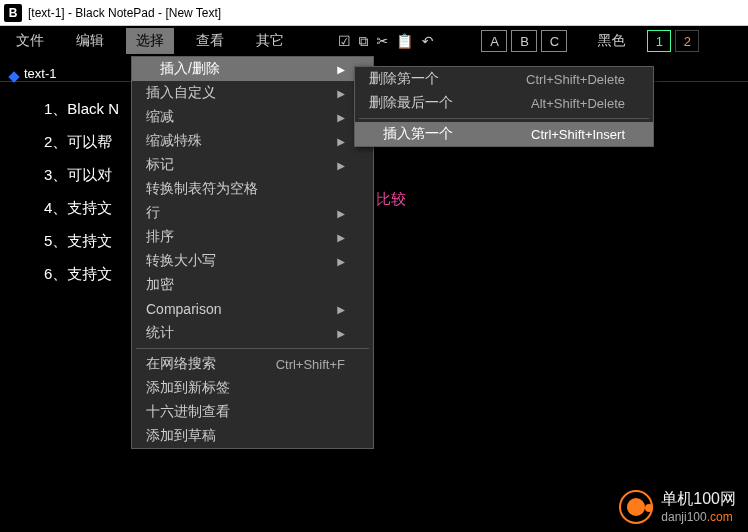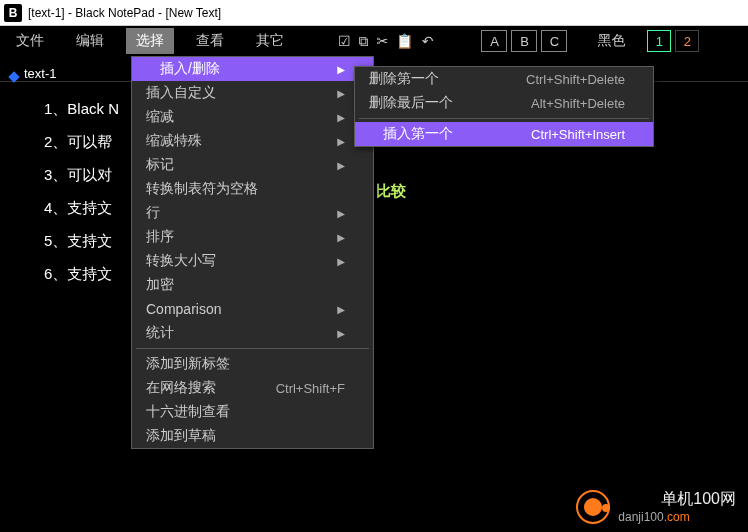--- a/index.html
+++ b/index.html
@@ -5,21 +5,21 @@
   * { box-sizing: border-box; margin: 0; padding: 0; font-family: "Microsoft YaHei", "SimSun", sans-serif; }
   body { width: 748px; height: 532px; background: #000; overflow: hidden; position: relative; }
 
   
   .titlebar { height: 26px; background: #fff; display: flex; align-items: center; padding: 0 4px; color: #000; font-size: 12px; border-bottom: 1px solid #ccc; }
   .app-icon { width: 18px; height: 18px; background: #000; color: #fff; font-weight: bold; display: inline-flex; align-items: center; justify-content: center; font-size: 12px; border-radius: 2px; margin-right: 6px; }
 
   
   .menubar { height: 30px; background: #000; display: flex; align-items: center; padding: 0 6px; color: #ccc; font-size: 14px; gap: 12px; }
   .menubar .menu-item { padding: 4px 10px; cursor: pointer; }
-  .menubar .menu-item.active { background: #7a7a7a; color: #ffffff; }
+  .menubar .menu-item.active { background: #7a7a7a; color: #000000; }
   .menubar .spacer-sm { width: 20px; }
   .tool-icons { display: flex; gap: 8px; align-items: center; }
   .tool-icons span { color: #ccc; font-size: 14px; cursor: pointer; }
   .letter-btn { width: 26px; height: 22px; border: 1px solid #888; display: inline-flex; align-items: center; justify-content: center; color: #ccc; font-size: 13px; margin-left: 4px; cursor: pointer; background: #000; }
   .color-label { margin-left: 18px; color: #ccc; font-size: 14px; }
   .num-btn { width: 24px; height: 22px; border: 1px solid #555; display: inline-flex; align-items: center; justify-content: center; font-size: 13px; margin-left: 4px; cursor: pointer; background: #000; }
   .num-btn.green { color: #3aff9c; border-color: #3aff9c; }
   .num-btn.orange { color: #ff8c3a; border-color: #444; }
 
   
@@ -27,36 +27,36 @@
   .tab { height: 24px; padding: 0 14px 0 10px; display: flex; align-items: center; gap: 6px; color: #fff; font-size: 13px; border-top: 2px solid transparent; cursor: pointer; }
   .tab.active { border-top-color: transparent; align-items: flex-end; }
   .tab .diamond { width: 8px; height: 8px; background: #2a6fff; transform: rotate(45deg); }
 
   
   .editor { padding: 10px 44px; color: #fff; font-size: 15px; line-height: 2.2; }
 
   
   .dropdown { position: absolute; background: #2b2b2b; border: 1px solid #5a5a5a; box-shadow: 2px 2px 6px rgba(0,0,0,0.6); color: #ccc; font-size: 14px; z-index: 10; }
   .dropdown .dd-item { height: 24px; padding: 0 28px 0 14px; display: flex; align-items: center; justify-content: space-between; cursor: pointer; white-space: nowrap; gap: 30px; }
-  .dropdown .dd-item.highlight { background: #8b5cf6; color: #fff; padding-left: 28px; }
+  .dropdown .dd-item.highlight { background: #737373; color: #fff; padding-left: 28px; }
   .dropdown .dd-item .arrow { font-size: 10px; color: #aaa; }
   .dropdown .dd-item.highlight .arrow { color: #fff; }
   .dropdown .dd-sep { height: 1px; background: #555; margin: 3px 4px; }
   .dropdown .shortcut { color: #aaa; font-size: 13px; }
   .dropdown .dd-item.highlight .shortcut { color: #fff; }
 
   .dd-main { top: 56px; left: 131px; width: 243px; }
   .dd-sub  { top: 66px; left: 354px; width: 300px; }
 
   
   .watermark { position: absolute; right: 12px; bottom: 8px; display: flex; align-items: center; gap: 8px; }
   .wm-logo-outer { width: 34px; height: 34px; border-radius: 50%; border: 2px solid #ff7a1a; display: flex; align-items: center; justify-content: center; position: relative; }
   .wm-logo-outer::after { content: ""; position: absolute; right: -2px; top: 12px; width: 8px; height: 8px; background: #ff7a1a; border-radius: 50%; }
   .wm-logo-inner { width: 18px; height: 18px; border-radius: 50%; background: #ff7a1a; }
-  .wm-text .line1 { color: #eee; font-size: 16px; font-weight: 500; margin-left: 43px; }
+  .wm-text .line1 { color: #eee; font-size: 16px; font-weight: 500; }
   .wm-text .line2 { color: #aaa; font-size: 12px; }
   .wm-text .line2 .orange { color: #ff7a1a; }
 </style>
 </head>
 <body>
 
 <div class="titlebar">
   <span class="app-icon">B</span>
   <span>[text-1] - Black NotePad - [New Text]</span>
 </div>
@@ -98,21 +98,21 @@
 <div class="editor">
   <div id="editor-lines-slot">
       <div>1、Black N</div>
       <div>2、可以帮</div>
       <div>3、可以对</div>
       <div>4、支持文</div>
       <div>5、支持文</div>
       <div>6、支持文</div>
     </div>
 </div>
-<div style="position:absolute; top:182px; left:376px; color:#bef264; font-size:15px;font-weight:bold;">比较</div>
+<div style="position:absolute; top:190px; left:376px; color:#ec4899; font-size:15px;">比较</div>
 
 <div class="dropdown dd-main">
   <div id="dd-main-slot">
       <div class="dd-item highlight">
         <span>插入/删除</span>
         <span class="arrow">▶</span>
       </div>
       <div class="dd-item">
         <span>插入自定义</span>
         <span class="arrow">▶</span>
@@ -150,25 +150,25 @@
       <div class="dd-item">
         <span>Comparison</span>
         <span class="arrow">▶</span>
       </div>
       <div class="dd-item">
         <span>统计</span>
         <span class="arrow">▶</span>
       </div>
       <div class="dd-sep"></div>
       <div class="dd-item">
-        <span>添加到新标签</span>
-      </div>
-      <div class="dd-item">
         <span>在网络搜索</span>
         <span class="shortcut">Ctrl+Shift+F</span>
+      </div>
+      <div class="dd-item">
+        <span>添加到新标签</span>
       </div>
       <div class="dd-item">
         <span>十六进制查看</span>
       </div>
       <div class="dd-item">
         <span>添加到草稿</span>
       </div>
     </div>
 </div>
 

